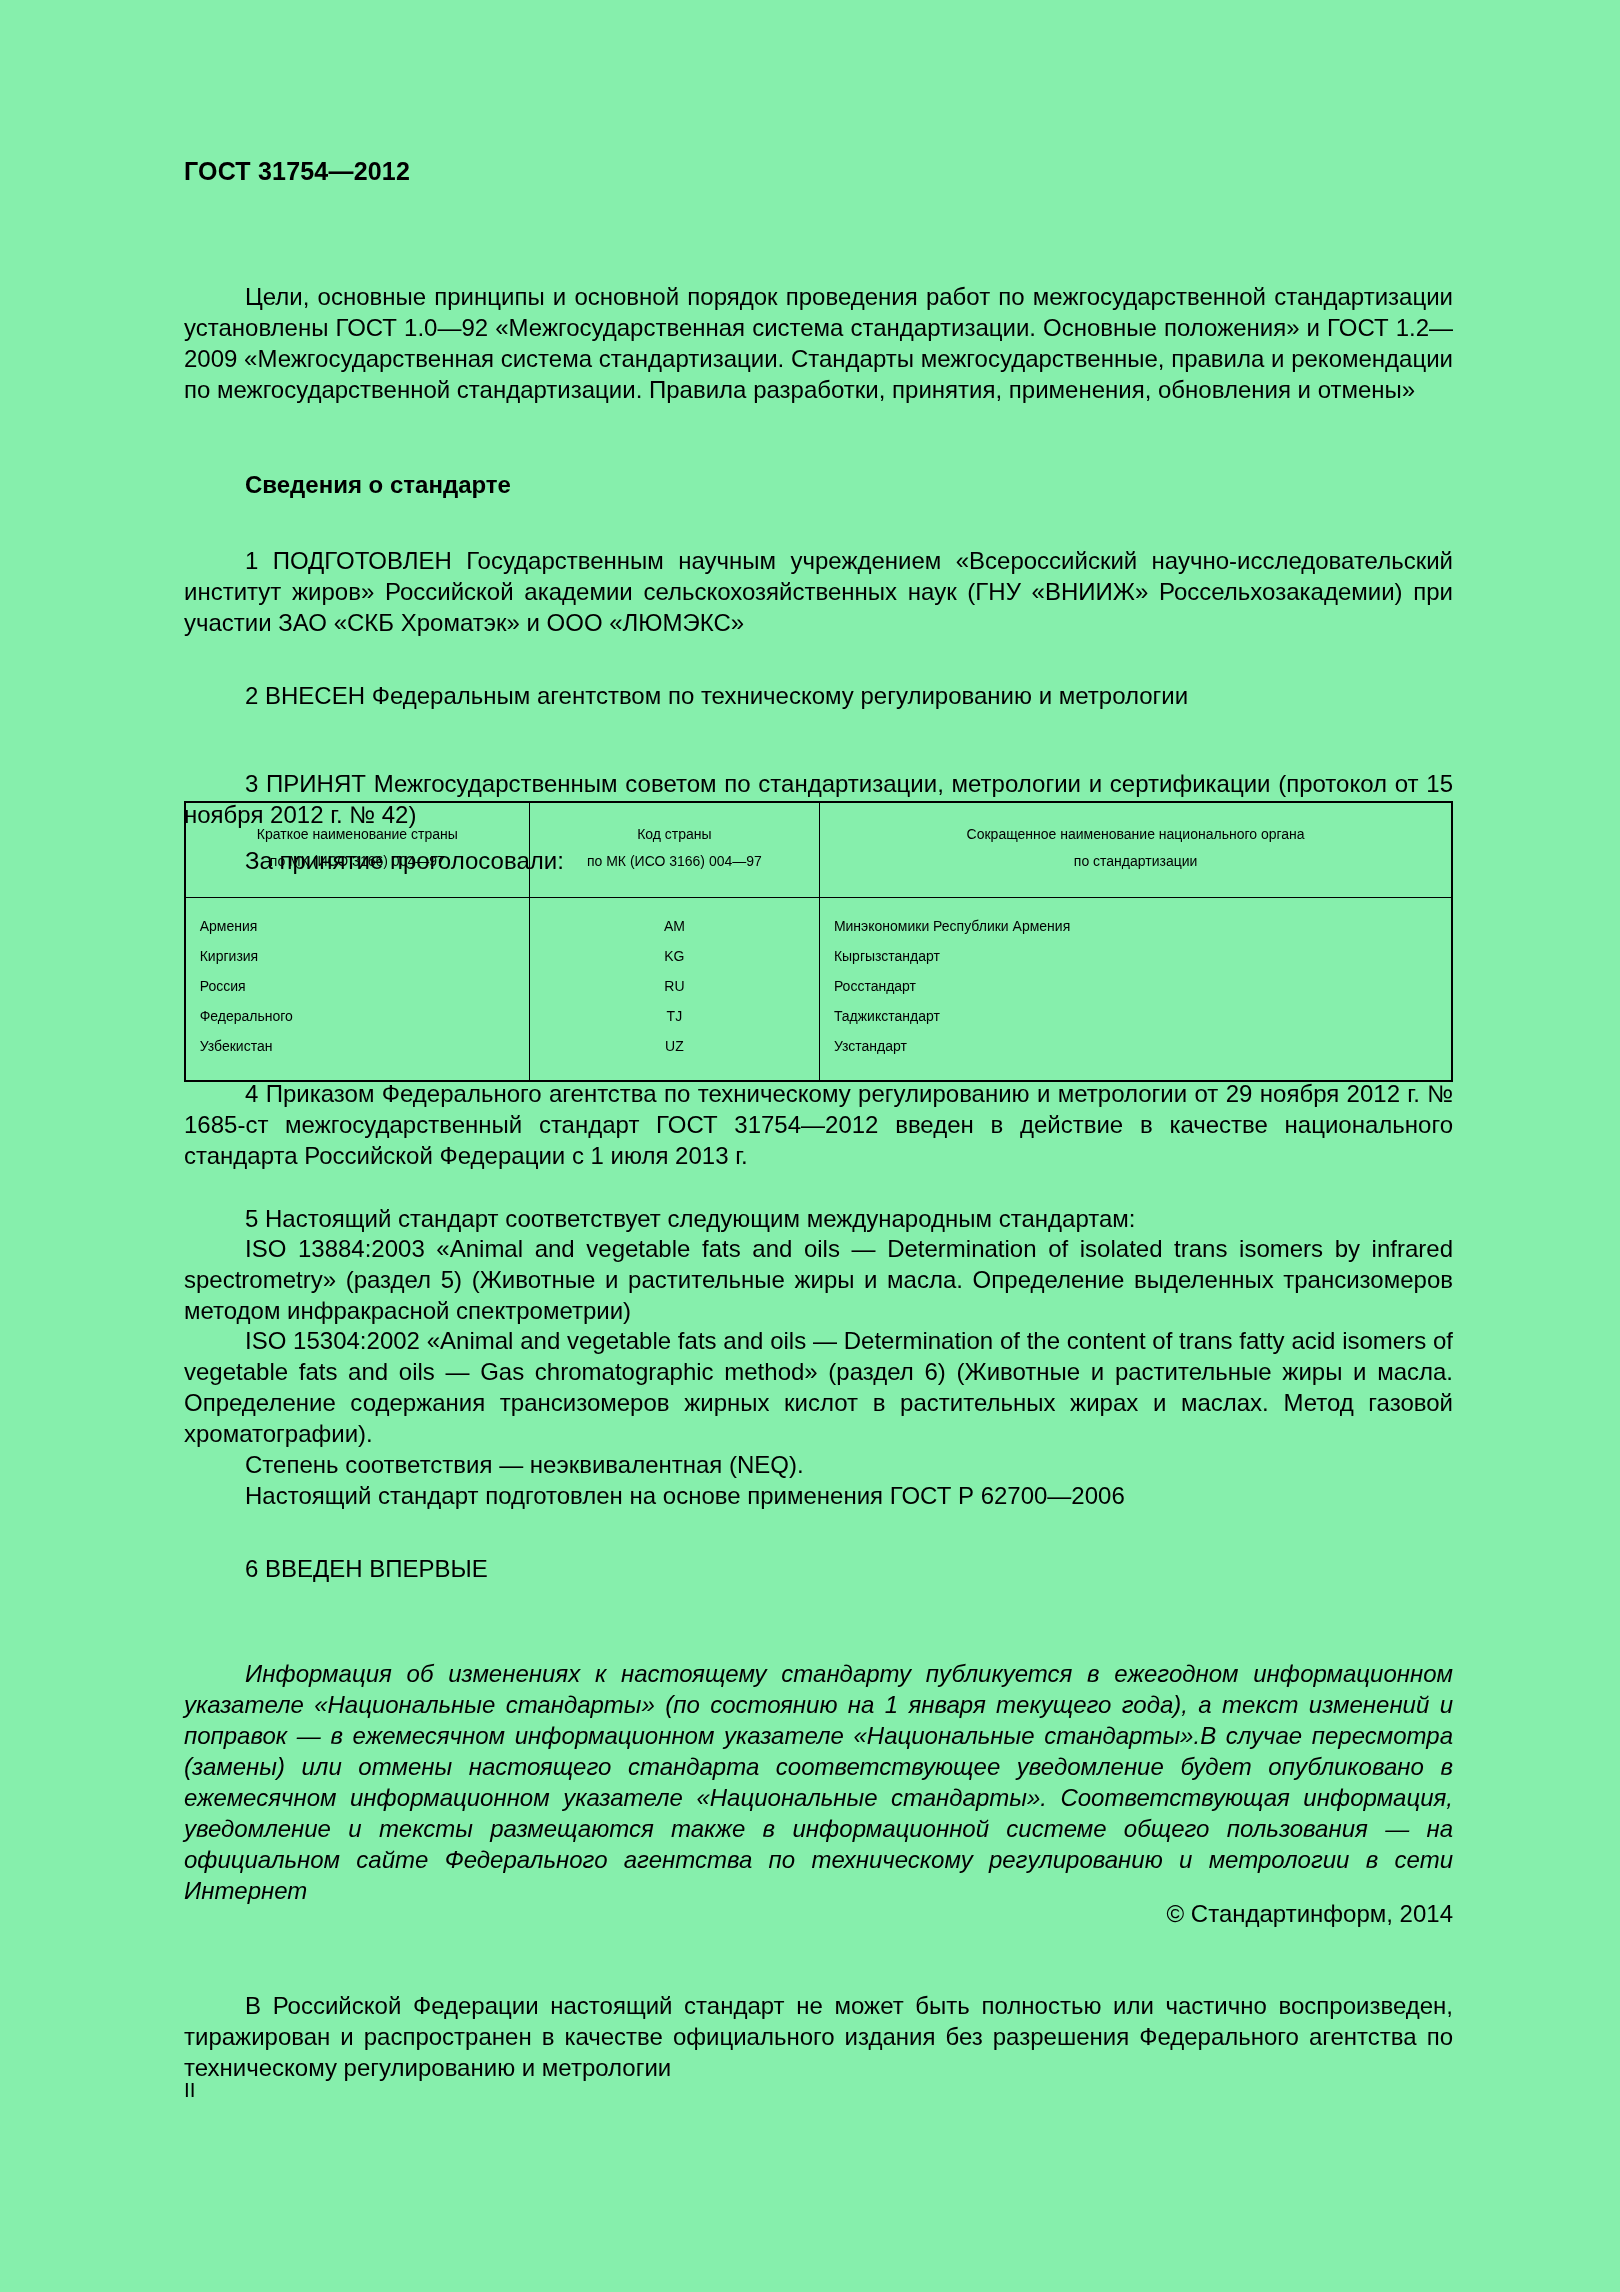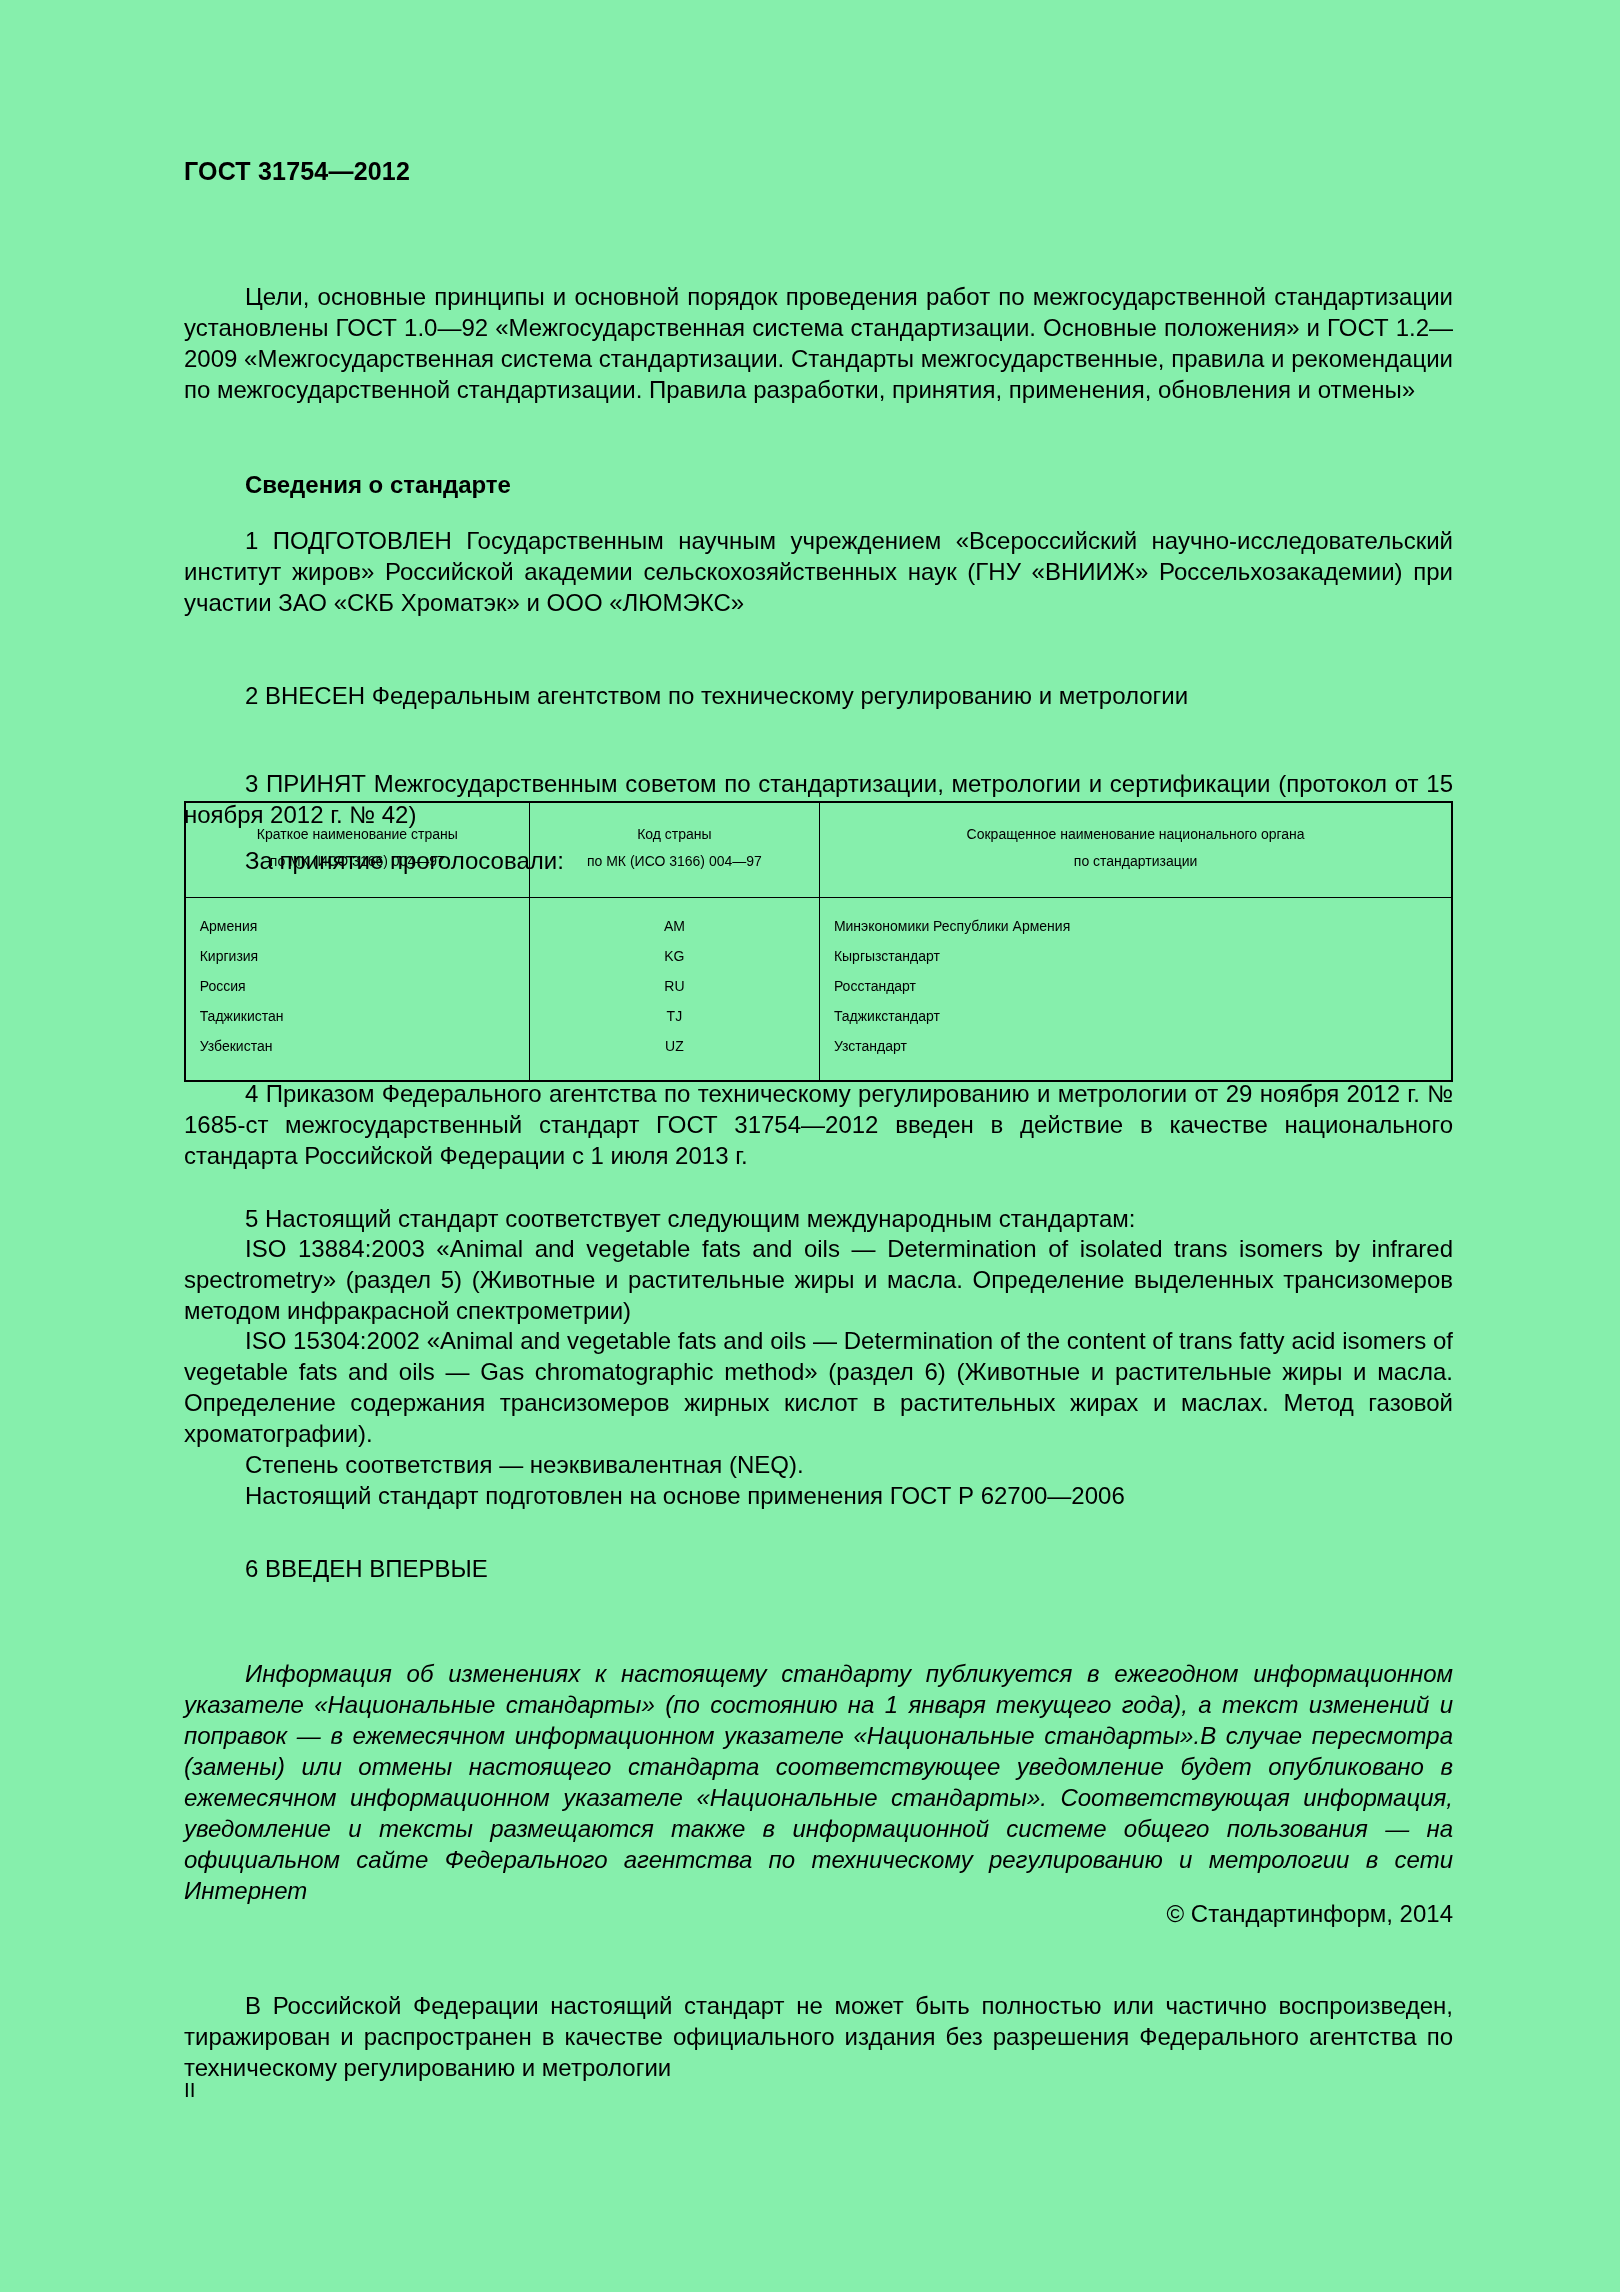--- a/index.html
+++ b/index.html
@@ -121,21 +121,21 @@
 
 <div class="page">
 
   <div class="doc-header">ГОСТ 31754—2012</div>
 
 
   <div class="body-block indent" style="top:281px;">Цели, основные принципы и основной порядок проведения работ по межгосударственной стандартизации установлены ГОСТ 1.0—92 «Межгосударственная система стандартизации. Основные положения» и ГОСТ 1.2—2009 «Межгосударственная система стандартизации. Стандарты межгосударственные, правила и рекомендации по межгосударственной стандартизации. Правила разработки, принятия, применения, обновления и отмены»</div>
 
   <div class="body-block bold" style="top:469px; text-indent:61px;">Сведения о стандарте</div>
 
-  <div class="body-block indent" style="top:525px;">1  ПОДГОТОВЛЕН Государственным научным учреждением «Всероссийский научно-исследовательский институт жиров» Российской академии сельскохозяйственных наук (ГНУ «ВНИИЖ» Россельхозакадемии) при участии ЗАО «СКБ Хроматэк» и ООО «ЛЮМЭКС»</div>
+  <div class="body-block indent" style="top:545px;">1  ПОДГОТОВЛЕН Государственным научным учреждением «Всероссийский научно-исследовательский институт жиров» Российской академии сельскохозяйственных наук (ГНУ «ВНИИЖ» Россельхозакадемии) при участии ЗАО «СКБ Хроматэк» и ООО «ЛЮМЭКС»</div>
 
   <div class="body-block indent nojust" style="top:680px;">2  ВНЕСЕН Федеральным агентством по техническому регулированию и метрологии</div>
 
   <div class="body-block indent" style="top:768px;">3  ПРИНЯТ Межгосударственным советом по стандартизации, метрологии и сертификации (протокол от 15 ноября 2012 г. № 42)</div>
 
   <div class="body-block indent nojust" style="top:845px;">За принятие проголосовали:</div>
 
   <table class="vote-table">
     <thead>
       <tr>
@@ -163,21 +163,21 @@
         <td class="c-name">Киргизия</td>
         <td class="c-code">KG</td>
         <td class="c-org">Кыргызстандарт</td>
       </tr>
       <tr>
         <td class="c-name">Россия</td>
         <td class="c-code">RU</td>
         <td class="c-org">Росстандарт</td>
       </tr>
       <tr>
-        <td class="c-name">Таджикистан</td>
+        <td class="c-name">Федерального</td>
         <td class="c-code">TJ</td>
         <td class="c-org">Таджикстандарт</td>
       </tr>
       <tr>
         <td class="c-name">Узбекистан</td>
         <td class="c-code">UZ</td>
         <td class="c-org">Узстандарт</td>
       </tr>
     </tbody>
   </table>

